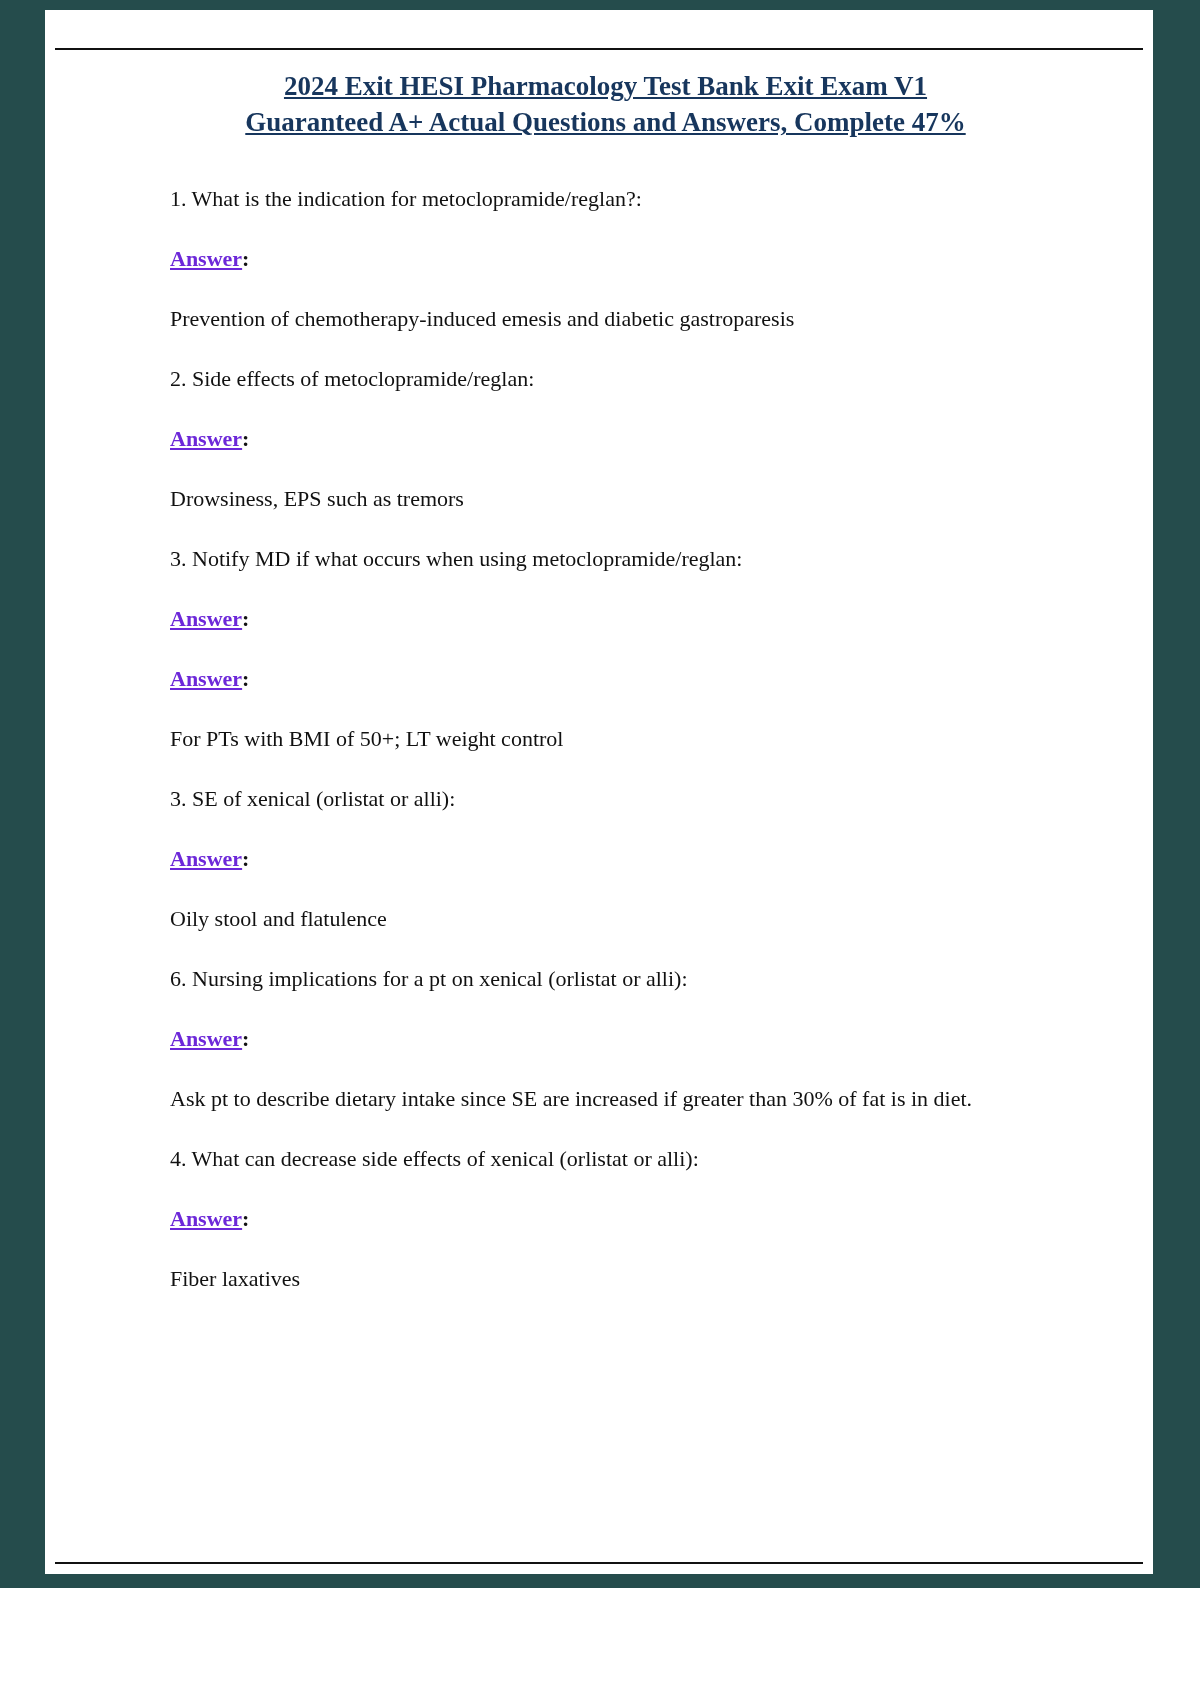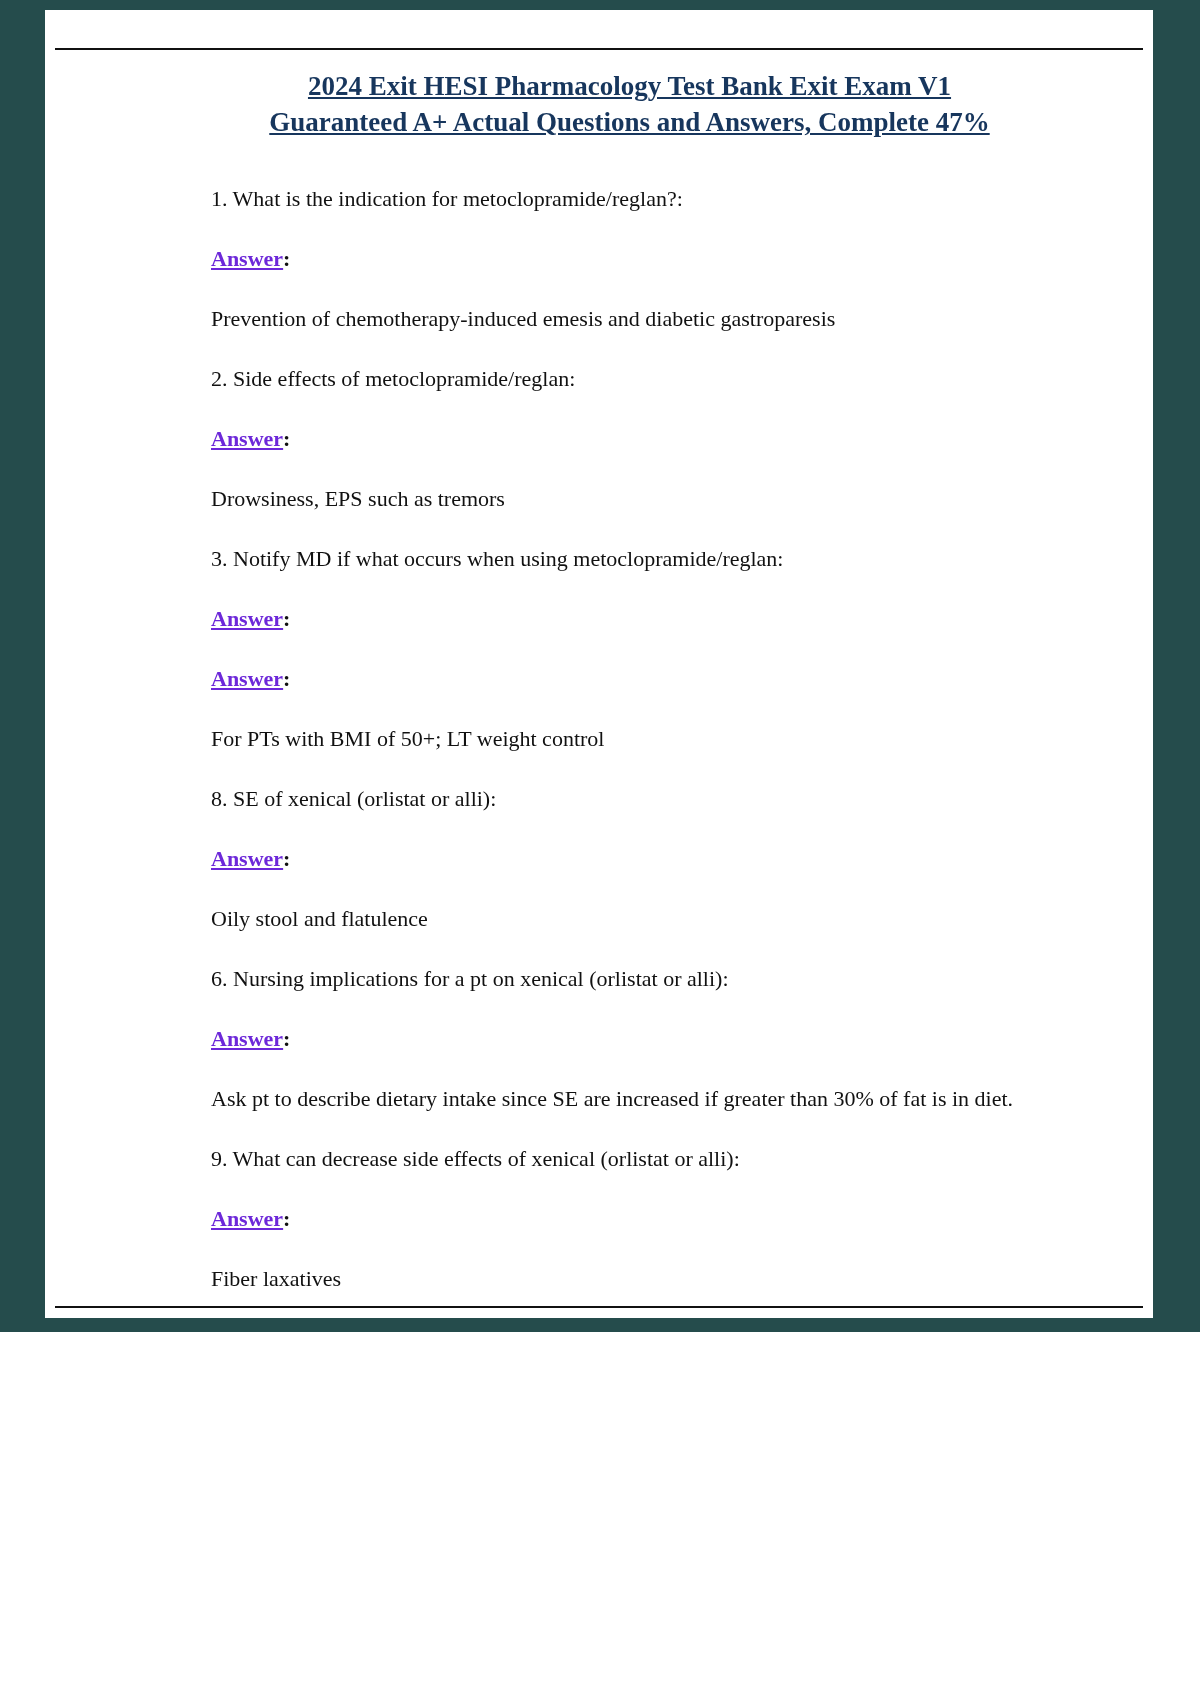--- a/index.html
+++ b/index.html
@@ -1,28 +1,27 @@
 <!DOCTYPE html>
 <html><head>
 <meta charset="utf-8">
 <style>
   html,body{margin:0;padding:0;background:#ffffff;}
   .page{
     position:relative;
-    width:1200px;height:1332px;
+    width:1200px;height:1588px;
     box-sizing:border-box;
     background:#ffffff;
     border-top:10px solid #254c4c;
     border-bottom:14px solid #254c4c;
     border-left:45px solid #254c4c;
     border-right:47px solid #254c4c;
     font-family:"Liberation Serif", serif;
     color:#111111;
     overflow:hidden;
-    padding-left:48px;
   }
   .top-rule{
     position:absolute;top:38px;left:10px;right:10px;
     border-top:2px solid #111111;
   }
   .bottom-rule{
     position:absolute;bottom:10px;left:10px;right:10px;
     border-top:2px solid #111111;
   }
   .content{
@@ -31,21 +30,21 @@
   .title{
     text-align:center;
     font-weight:bold;
     font-size:27px;
     line-height:1.35;
     color:#17365d;
     text-decoration:underline;
     margin:0 0 42px 0;
   }
   p{
-    margin:0 0 29px 5px;
+    margin:0 0 29px 12px;
     font-size:22px;
     line-height:31px;
   }
   .answer-label .ans{
     color:#6d28d9;
     font-weight:bold;
     text-decoration:underline;
   }
   .answer-label .colon{
     color:#111111;
@@ -73,26 +72,26 @@
     <p class="question">2. Side effects of metoclopramide/reglan:</p>
     <p class="answer-label"><span class="ans">Answer</span><span class="colon">:</span></p>
     <p class="answer-text">Drowsiness, EPS such as tremors</p>
 
     <p class="question">3. Notify MD if what occurs when using metoclopramide/reglan:</p>
     <p class="answer-label"><span class="ans">Answer</span><span class="colon">:</span></p>
 
     <p class="answer-label"><span class="ans">Answer</span><span class="colon">:</span></p>
     <p class="answer-text">For PTs with BMI of 50+; LT weight control</p>
 
-    <p class="question">8. SE of xenical (orlistat or alli):</p>
+    <p class="question">3. SE of xenical (orlistat or alli):</p>
     <p class="answer-label"><span class="ans">Answer</span><span class="colon">:</span></p>
     <p class="answer-text">Oily stool and flatulence</p>
 
     <p class="question">6. Nursing implications for a pt on xenical (orlistat or alli):</p>
     <p class="answer-label"><span class="ans">Answer</span><span class="colon">:</span></p>
     <p class="answer-text">Ask pt to describe dietary intake since SE are increased if greater than 30% of fat is in diet.</p>
 
-    <p class="question">9. What can decrease side effects of xenical (orlistat or alli):</p>
+    <p class="question">4. What can decrease side effects of xenical (orlistat or alli):</p>
     <p class="answer-label"><span class="ans">Answer</span><span class="colon">:</span></p>
     <p class="answer-text">Fiber laxatives</p>
 
   </div>
 </div>
 
 </body></html>

